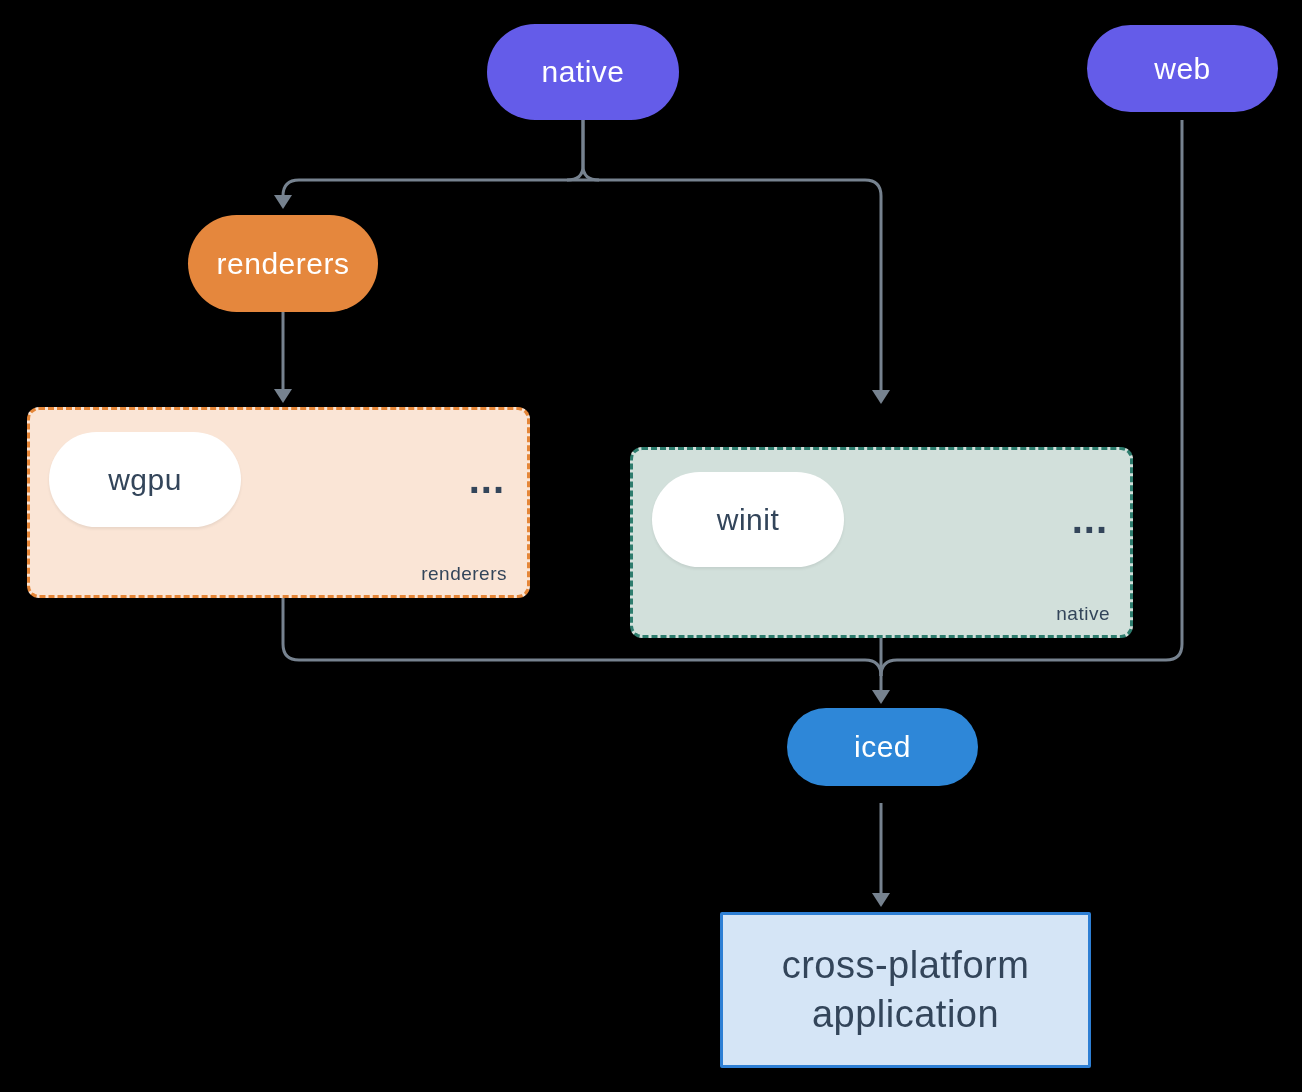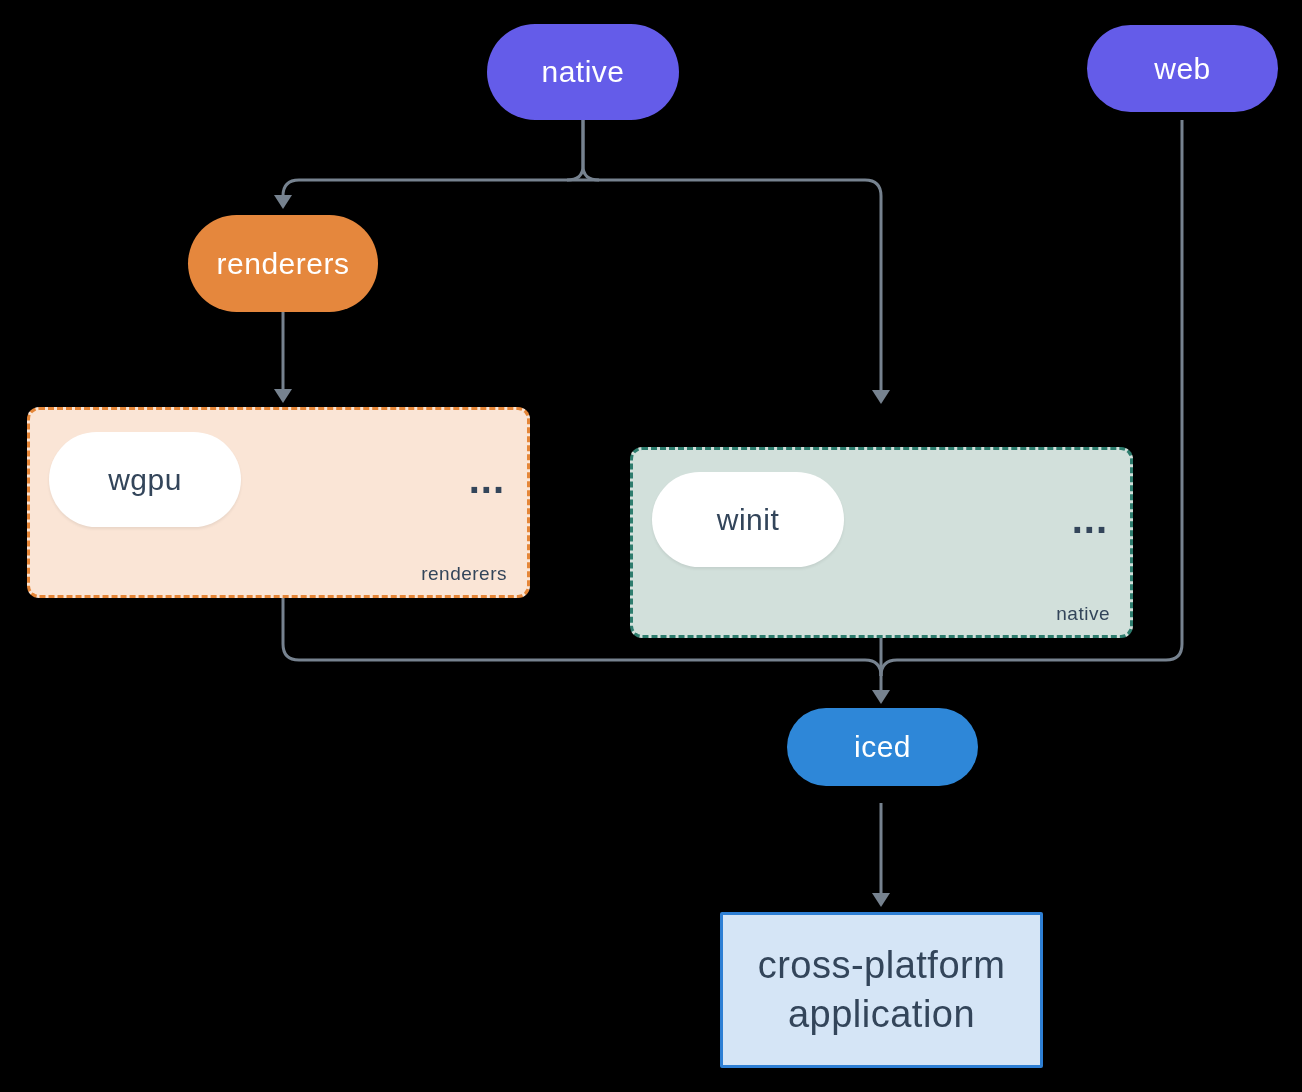--- a/index.html
+++ b/index.html
@@ -90,21 +90,21 @@
   .group-label {
     position: absolute;
     right: 20px; bottom: 10px;
     font-size: 19px;
     color: var(--dark);
     letter-spacing: 0.5px;
   }
   .app-box {
     position: absolute;
     left: 720px; top: 912px;
-    width: 323px; height: 156px;
+    width: 371px; height: 156px;
     background: var(--app-bg);
     border: 3px solid var(--app-border);
     border-radius: 2px;
     display: flex; align-items: center; 
     text-align: center;
     color: var(--dark);
     font-size: 38px;
     line-height: 49px;
     letter-spacing: 0.5px;
     padding: 0 24px;

